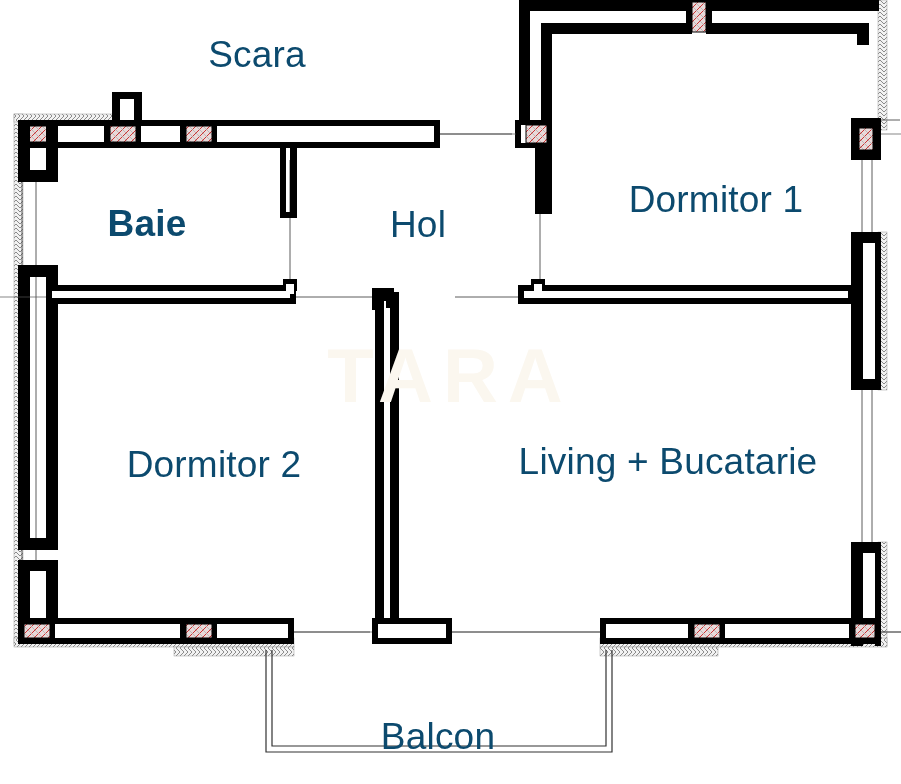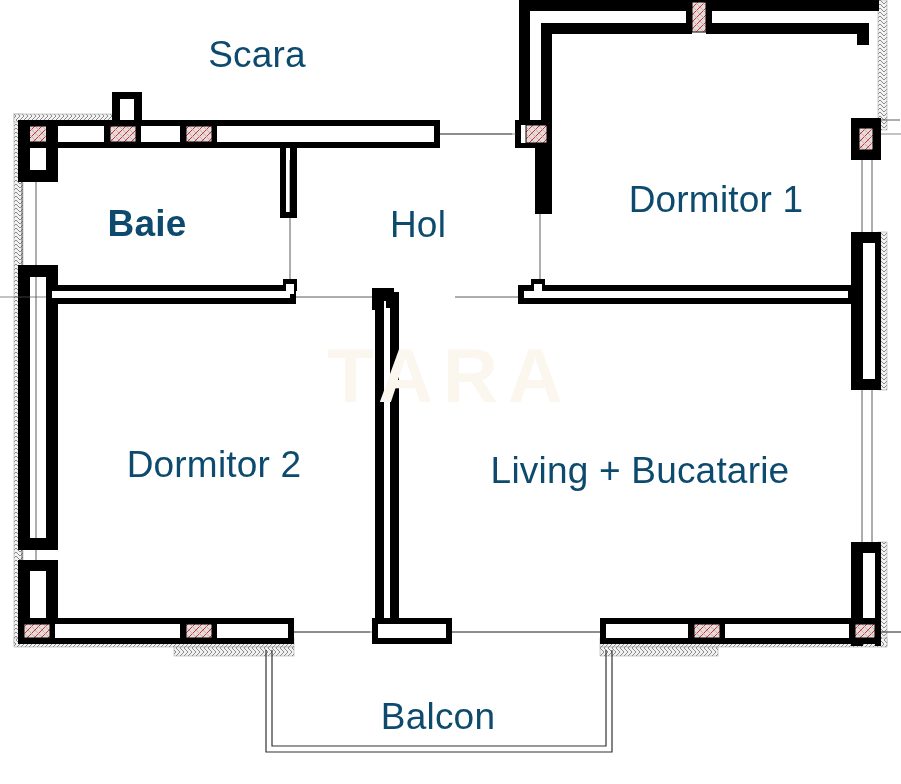--- a/index.html
+++ b/index.html
@@ -298,17 +298,17 @@
   <div class="room-label" style="left:257px; top:54px;  font-size:37px;">Scara</div>
 
   <div class="room-label" style="left:147px; top:223px; font-size:37px;font-weight:bold;">Baie</div>
 
   <div class="room-label" style="left:418px; top:224px; font-size:37px;">Hol</div>
 
   <div class="room-label" style="left:716px; top:155px; font-size:37px;margin-top:44px;">Dormitor 1</div>
 
   <div class="room-label" style="left:214px; top:464px; font-size:37px;text-align:center;">Dormitor 2</div>
 
-  <div class="room-label" style="left:640px; top:461px; font-size:37px;margin-top:9px;">Living + Bucatarie</div>
-
-  <div class="room-label" style="left:438px; top:716px; font-size:37px;">Balcon</div>
+  <div class="room-label" style="left:668px; top:461px; font-size:37px;">Living + Bucatarie</div>
+
+  <div class="room-label" style="left:438px; top:736px; font-size:37px;">Balcon</div>
 
 </div>
 
 </body></html>

